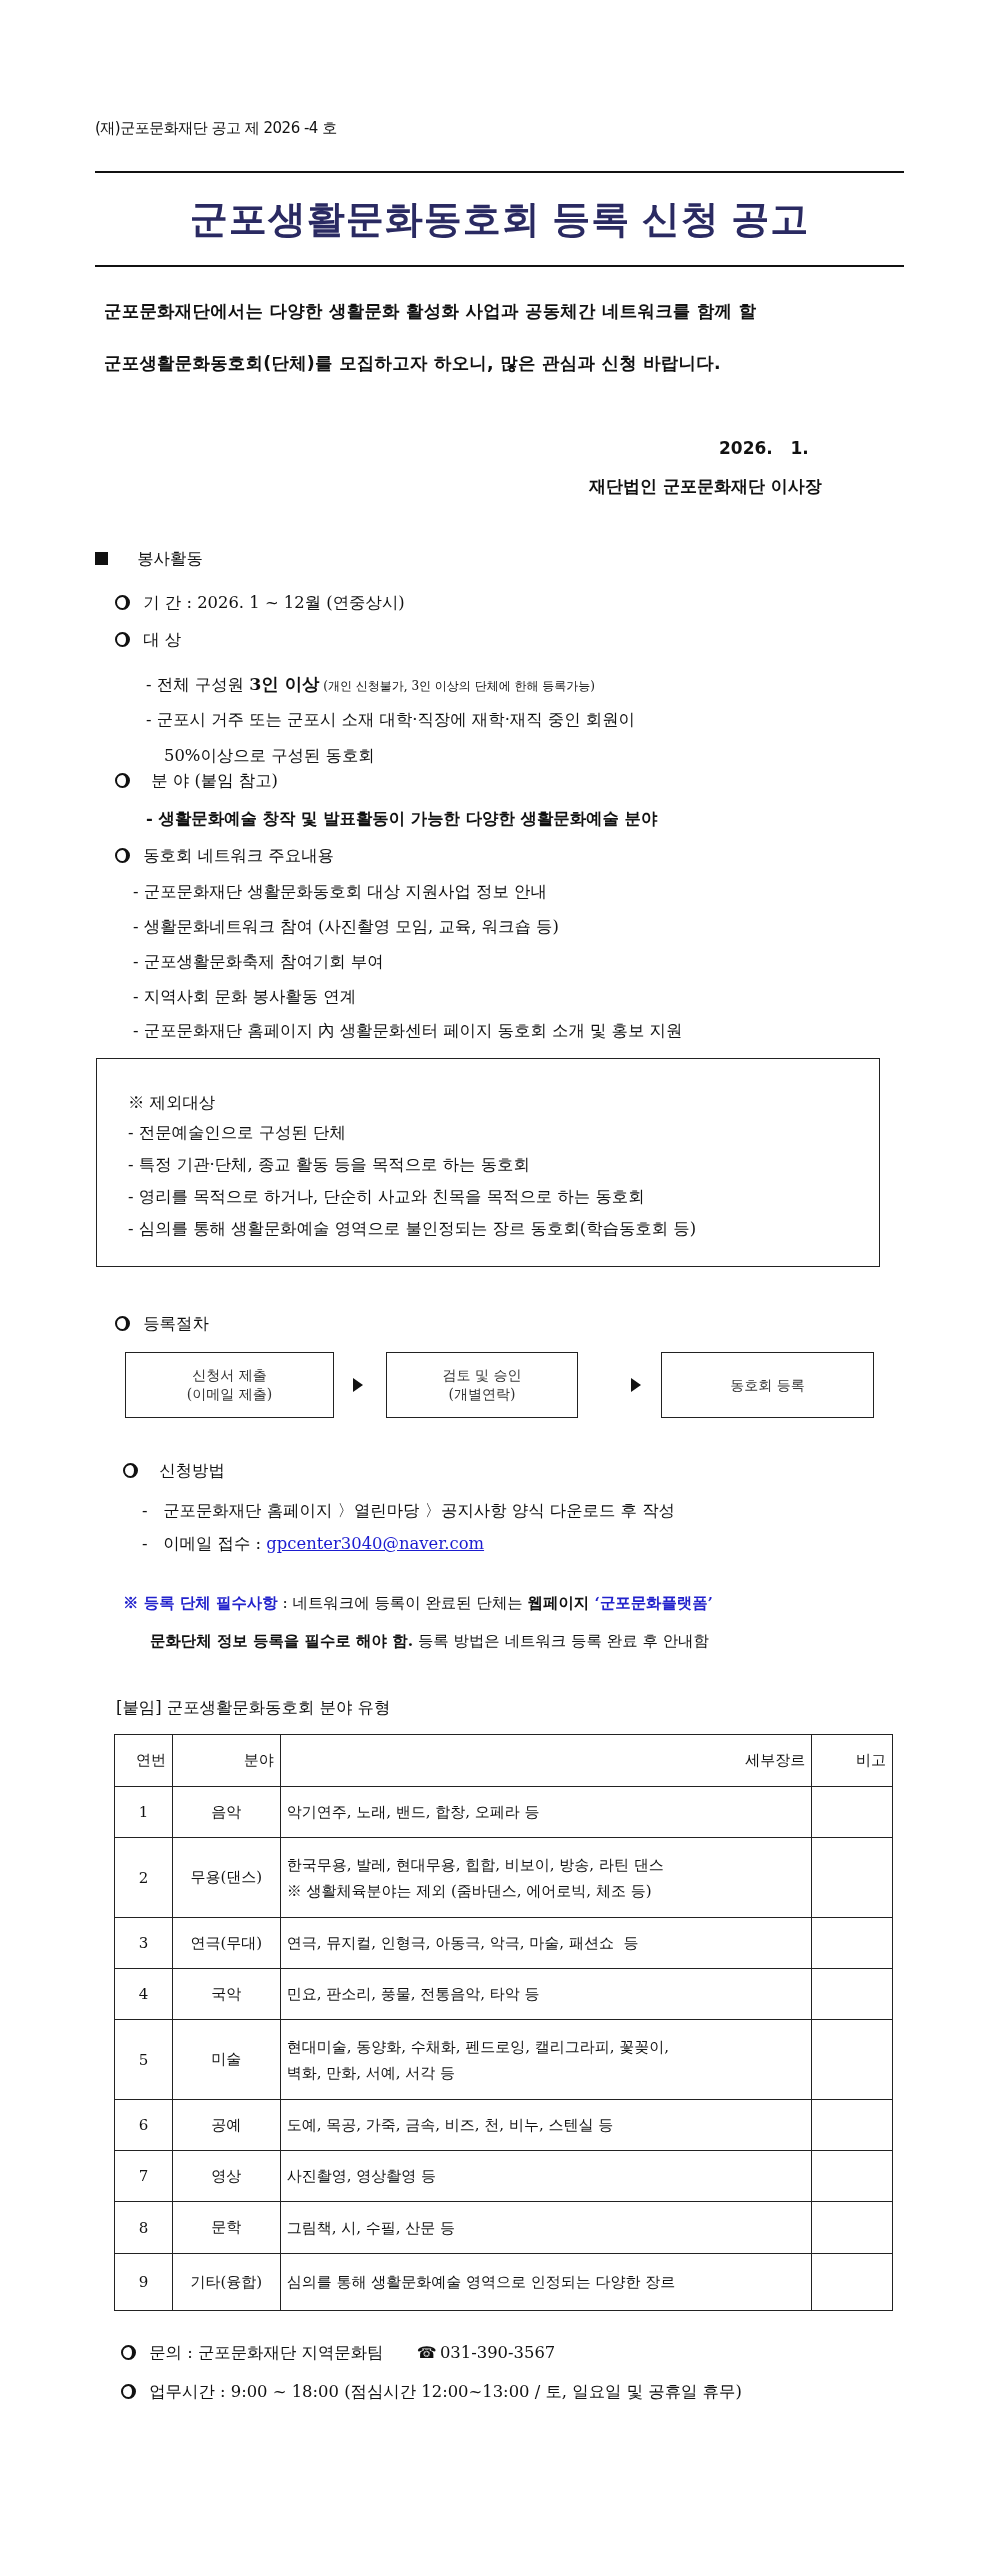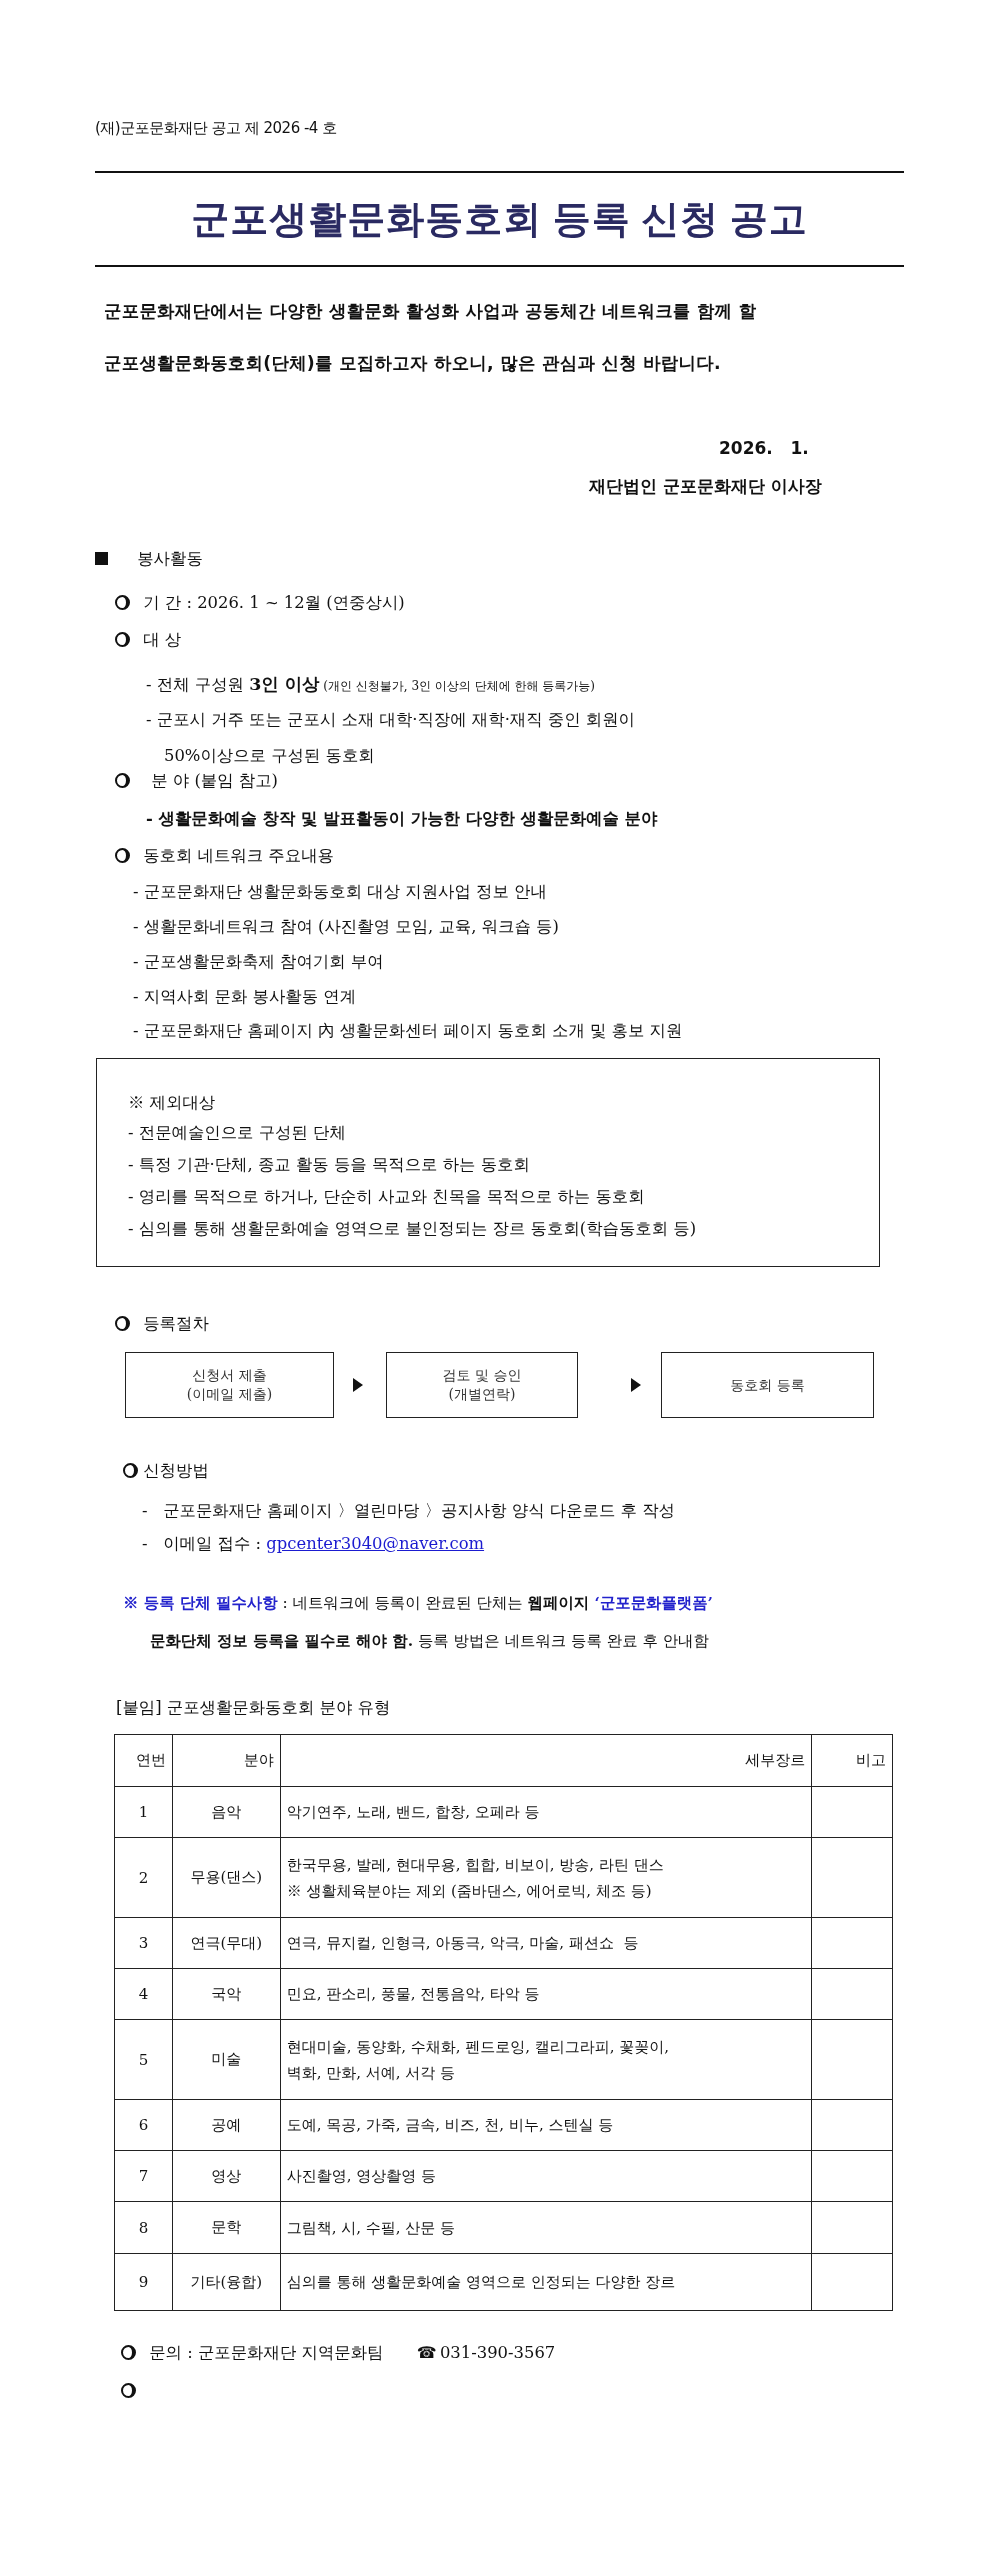--- a/index.html
+++ b/index.html
@@ -1,21 +1,21 @@
 <!DOCTYPE html>
 <html><head>
 <meta charset="utf-8">
 <style>
   * { box-sizing: border-box; margin: 0; padding: 0; }
   html, body { width: 984px; height: 2576px; background: #ffffff; }
   body { position: relative; overflow: hidden; color: #111; font-family: "DejaVu Serif", "Liberation Serif", serif; }
   .abs { position: absolute; white-space: nowrap; }
   .sans { font-family: "DejaVu Sans", "Liberation Sans", sans-serif; }
   .rule { position: absolute; left: 95px; width: 809px; height: 2px; background: #111; }
-  .title { position: absolute; left: 95px; width: 809px; top: 194px; text-align: center; font-family: Liberation Serif, serif; font-weight: bold; font-size: 38px; letter-spacing: 1px; color: #2a2a62; }
+  .title { position: absolute; left: 95px; width: 809px; top: 194px; text-align: center; font-family: Liberation Sans, sans-serif; font-weight: bold; font-size: 38px; letter-spacing: 1px; color: #2a2a62; }
   .notice-no { font-size: 15px; top: 119px; left: 95px; letter-spacing: -0.5px; }
   .intro { font-size: 17.4px; font-weight: bold; left: 104px; letter-spacing: 0.3px; }
   .date, .signer { font-size: 17px; font-weight: bold; }
   .fs16 { font-size: 16.4px; }
   .fs15 { font-size: 15.4px; }
   .small { font-size: 12px; }
   .bullet-sq { display: inline-block; width: 13px; height: 13px; background: #111; vertical-align: -1px; }
   .ring { display: inline-block; width: 15px; height: 15px; border-radius: 50%; border: 2px solid #111; border-right-width: 4px; vertical-align: -2px; }
   .box { position: absolute; left: 96px; top: 1058px; width: 784px; height: 209px; border: 1.5px solid #222; }
   .step { position: absolute; top: 1352px; height: 66px; border: 1.5px solid #222; display: flex; flex-direction: column; align-items: center; justify-content: center; font-size: 14px; color: #333; line-height: 19px; }
@@ -99,21 +99,21 @@
   <span>검토 및 승인</span>
   <span>(개별연락)</span>
 </div>
 <div class="tri" style="left:631px"></div>
 <div class="step" style="left:661px; width:213px">
   <span>동호회 등록</span>
 </div>
 
 <div class="abs fs16" style="top:1460px; left:123px">
   <span class="ring"></span>
-  <span style="margin-left:0">신청방법</span>
+  <span style="margin-left:16px">신청방법</span>
 </div>
 <div class="abs fs16" style="top:1500px; left:142px; white-space:pre">-   군포문화재단 홈페이지 〉열린마당 〉공지사항 양식 다운로드 후 작성</div>
 <div class="abs fs16" style="top:1533px; left:142px">
   <span style="white-space:pre">-   이메일 접수 : </span><a class="email-link">gpcenter3040@naver.com</a>
 </div>
 
 <div class="abs fs15" style="top:1593px; left:123px">
   <span class="blue">※ 등록 단체 필수사항</span><span style="white-space:pre"> : 네트워크에 등록이 완료된 단체는 </span><span class="bold" style="white-space:pre">웹페이지 </span><span class="blue">‘군포문화플랫폼’</span>
 </div>
 <div class="abs fs15" style="top:1631px; left:150px">
@@ -202,14 +202,15 @@
 </table>
 
 <div class="abs fs16" style="top:2342px; left:121px">
   <span class="ring"></span>
   <span style="margin-left:8px">문의 : 군포문화재단 지역문화팀</span>
   <span class="phone" style="margin-left:28px">☎</span>
   <span>031-390-3567</span>
 </div>
 <div class="abs fs16" style="top:2381px; left:121px">
   <span class="ring"></span>
+  <span style="margin-left:8px">업무시간 : 9:00 ~ 18:00 (점심시간 12:00~13:00 / 토, 일요일 및 공휴일 휴무)</span>
 </div>
 
 
 </body></html>

